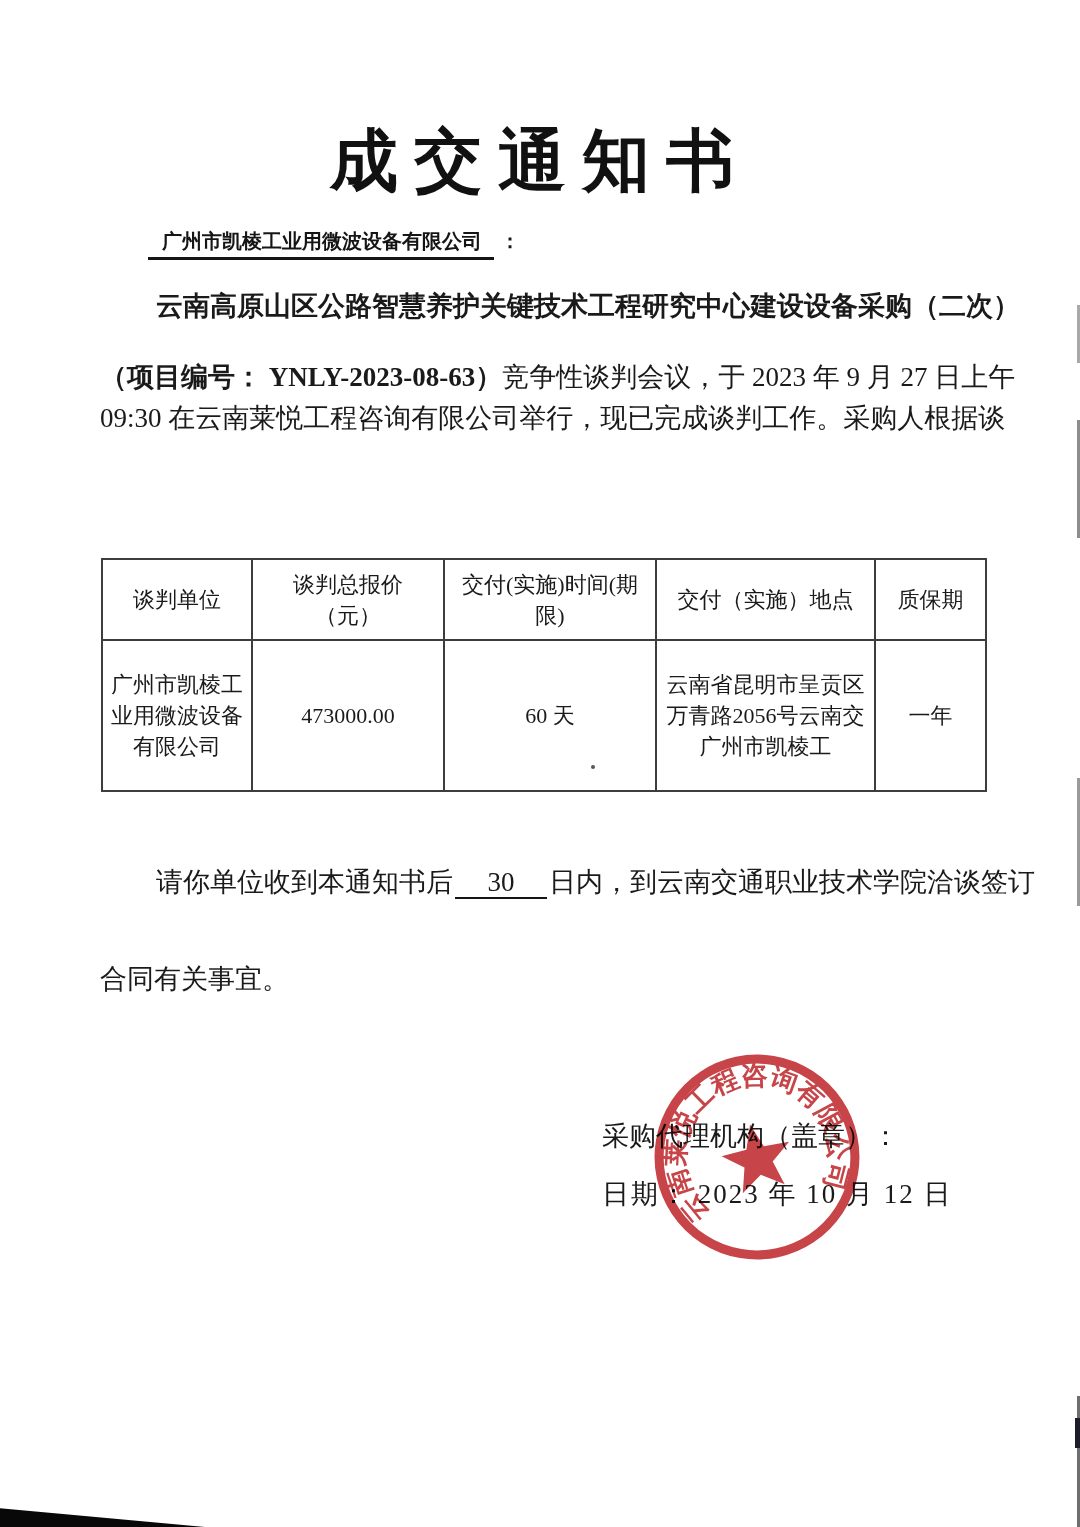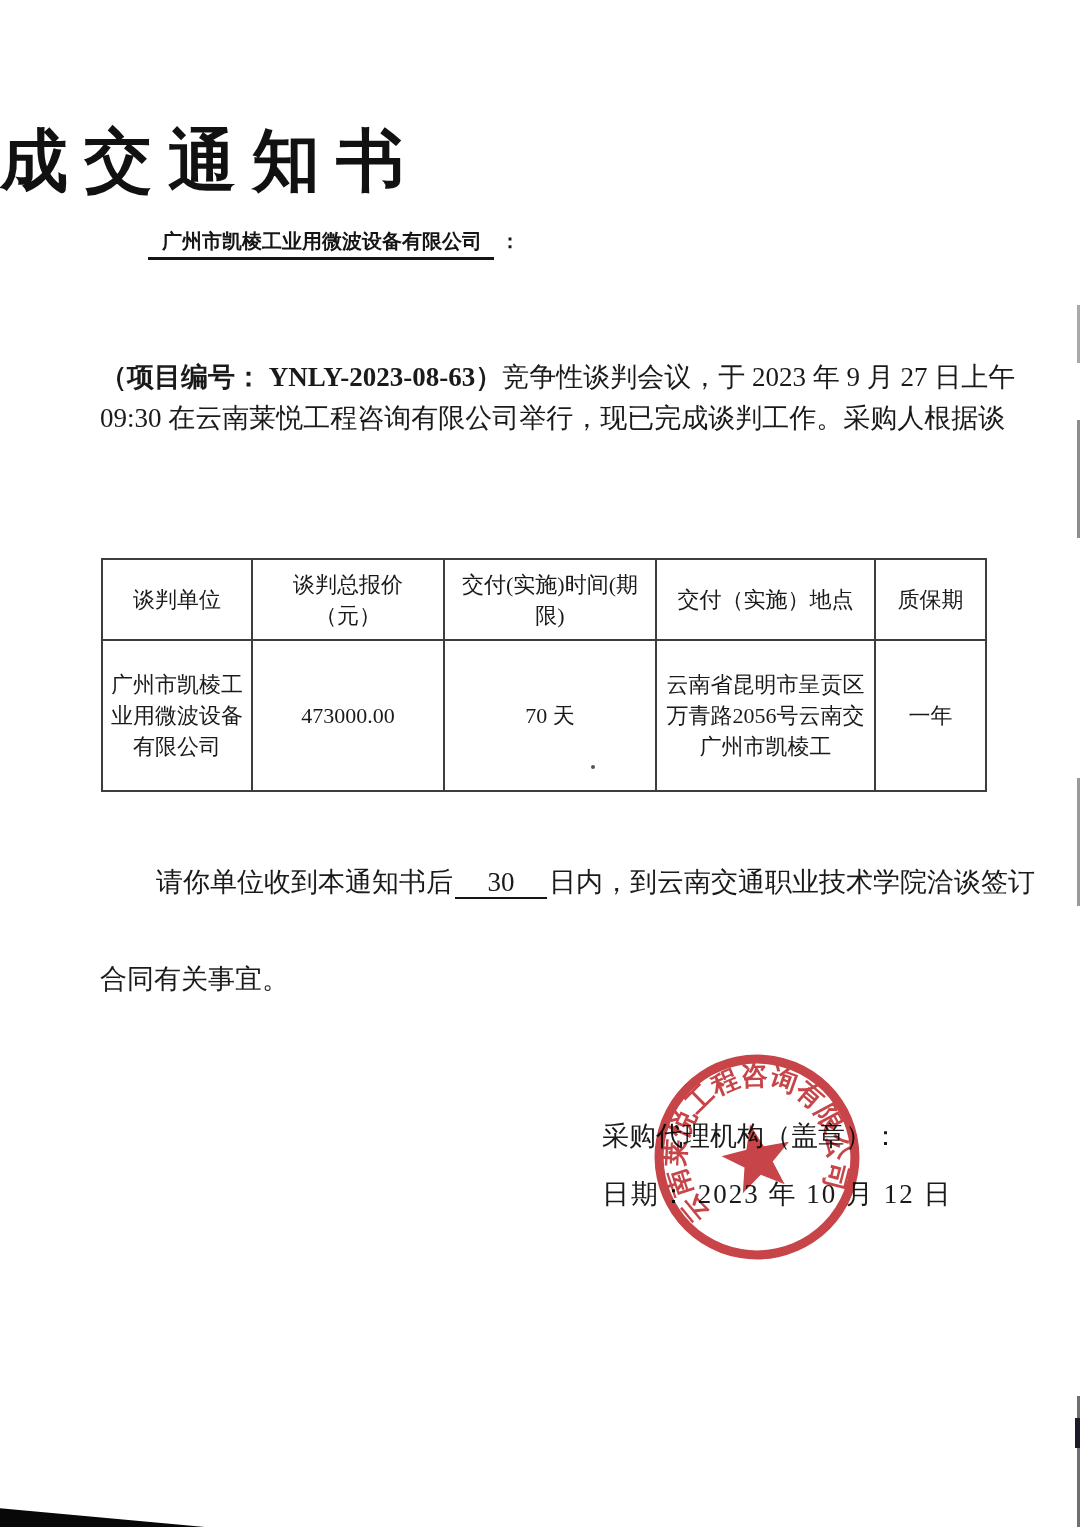--- a/index.html
+++ b/index.html
@@ -9,21 +9,21 @@
     background: #ffffff;
     font-family: "Liberation Serif", "DejaVu Serif", serif;
     color: #1c1c1c;
     overflow: hidden;
   }
   .page { position: absolute; inset: 0; }
 
   .doc-title {
     position: absolute;
     top: 116px; left: 0; width: 100%;
-    text-align: left;
+    text-align: center;
     font-size: 68px;
     font-weight: bold;
     letter-spacing: 16px;
     color: #111;
   }
 
   .addressee {
     position: absolute;
     top: 228px; left: 148px;
     font-size: 20px;
@@ -132,20 +132,21 @@
 <body>
 
 <div class="page">
 
   <div class="doc-title">成交通知书</div>
 
   <div class="addressee">
     <span class="name">广州市凯棱工业用微波设备有限公司</span><span class="colon">：</span>
   </div>
 
+  <div class="body-line line-1">云南高原山区公路智慧养护关键技术工程研究中心建设设备采购（二次）</div>
   <div class="body-line line-2">
     <span class="proj-label">（项目编号： YNLY-2023-08-63）</span><span>竞争性谈判会议，于 2023 年 9 月 27 日上午</span>
   </div>
   <div class="body-line line-3">09:30 在云南莱悦工程咨询有限公司举行，现已完成谈判工作。采购人根据谈</div>
 
   <table class="deal-table">
     <colgroup>
       <col style="width:150px">
         <col style="width:192px">
         <col style="width:212px">
@@ -162,21 +163,21 @@
         <th>交付（实施）地点</th>
         <th>质保期</th>
       </tr>
     </thead>
     <tbody>
       <tr>
         <td>广州市凯棱工
 业用微波设备
 有限公司</td>
         <td>473000.00</td>
-        <td>70 天</td>
+        <td>60 天</td>
         <td>云南省昆明市呈贡区
 万青路2056号云南交
 广州市凯棱工</td>
         <td>一年</td>
       </tr>
     </tbody>
   </table>
 
   <div class="closing-line closing-1">
     <span>请你单位收到本通知书后</span><span class="days-blank"><span>30</span></span><span>日内，到云南交通职业技术学院洽谈签订</span>

